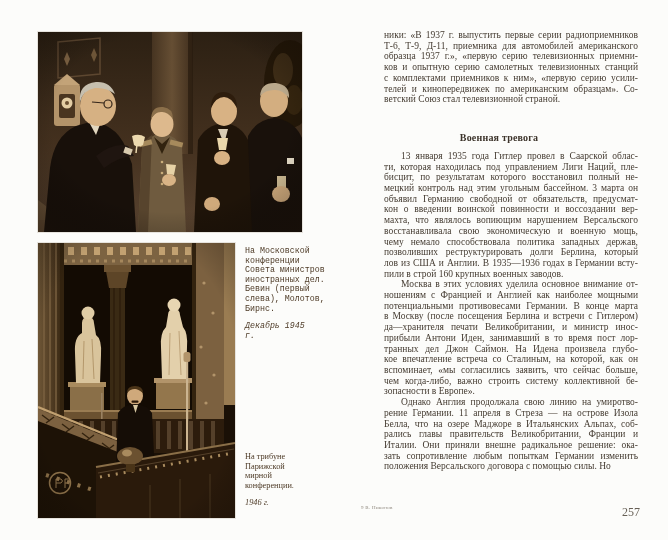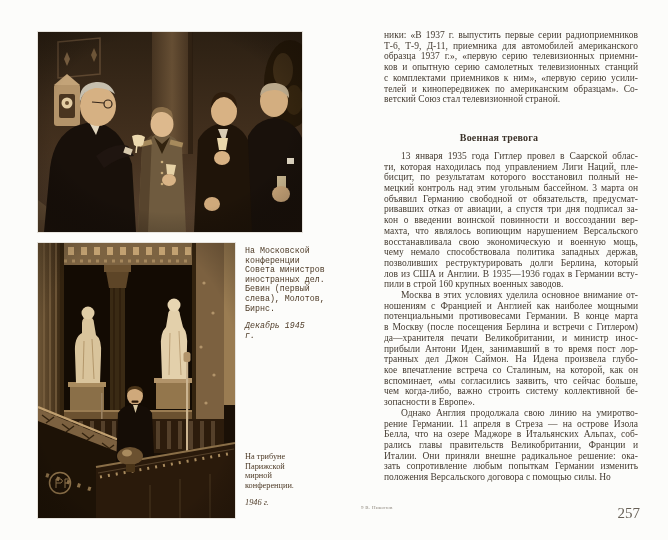--- a/index.html
+++ b/index.html
@@ -25,21 +25,21 @@
     color:#443b31;font-size:9.5px;line-height:10.7px;}
   .para .tline{text-align:justify;text-align-last:justify;white-space:nowrap;margin-left:24px;}
   .para .tline.last{text-align-last:left;}
   .para .tline.ind{text-indent:17px;}
   .heading{font-size:10px;line-height:13px;font-weight:bold;text-align:center;
     letter-spacing:.2px;color:#3c332a;margin:26px 0 7px 0;}
 
   .footer-sig{position:absolute;left:361px;top:505px;font-size:5px;
     letter-spacing:.3px;color:#8d867c;}
   .page-number{position:absolute;left:598px;top:505px;width:42px;text-align:right;
-    font-size:15px;color:#665f55;}
+    font-size:12px;color:#665f55;}
 </style>
 </head>
 <body>
 
 <div class="spread">
 
   <div>
 
     <figure class="photo photo1">
       <svg viewBox="0 0 264 200" preserveAspectRatio="none" xmlns="http://www.w3.org/2000/svg">
@@ -241,21 +241,20 @@
           <div class="tline">телей и кинопередвижек по американским образцам». Со-</div>
           <div class="tline last">ветский Союз стал телевизионной страной.</div>
         </div>
       <h2 class="heading">Военная тревога</h2>
       <div class="para">
           <div class="tline ind">13 января 1935 года Гитлер провел в Саарской облас-</div>
           <div class="tline">ти, которая находилась под управлением Лиги Наций, пле-</div>
           <div class="tline">бисцит, по результатам которого восстановил полный не-</div>
           <div class="tline">мецкий контроль над этим угольным бассейном. 3 марта он</div>
           <div class="tline">объявил Германию свободной от обязательств, предусмат-</div>
-          <div class="tline">ривавших отказ от авиации, а спустя три дня подписал за-</div>
           <div class="tline">кон о введении воинской повинности и воссоздании вер-</div>
           <div class="tline">махта, что являлось вопиющим нарушением Версальского</div>
           <div class="tline">восстанавливала свою экономическую и военную мощь,</div>
           <div class="tline">чему немало способствовала политика западных держав,</div>
           <div class="tline">позволивших реструктурировать долги Берлина, который</div>
           <div class="tline">лов из США и Англии. В 1935—1936 годах в Германии всту-</div>
           <div class="tline last">пили в строй 160 крупных военных заводов.</div>
         </div>
       <div class="para">
           <div class="tline ind">Москва в этих условиях уделила основное внимание от-</div>

